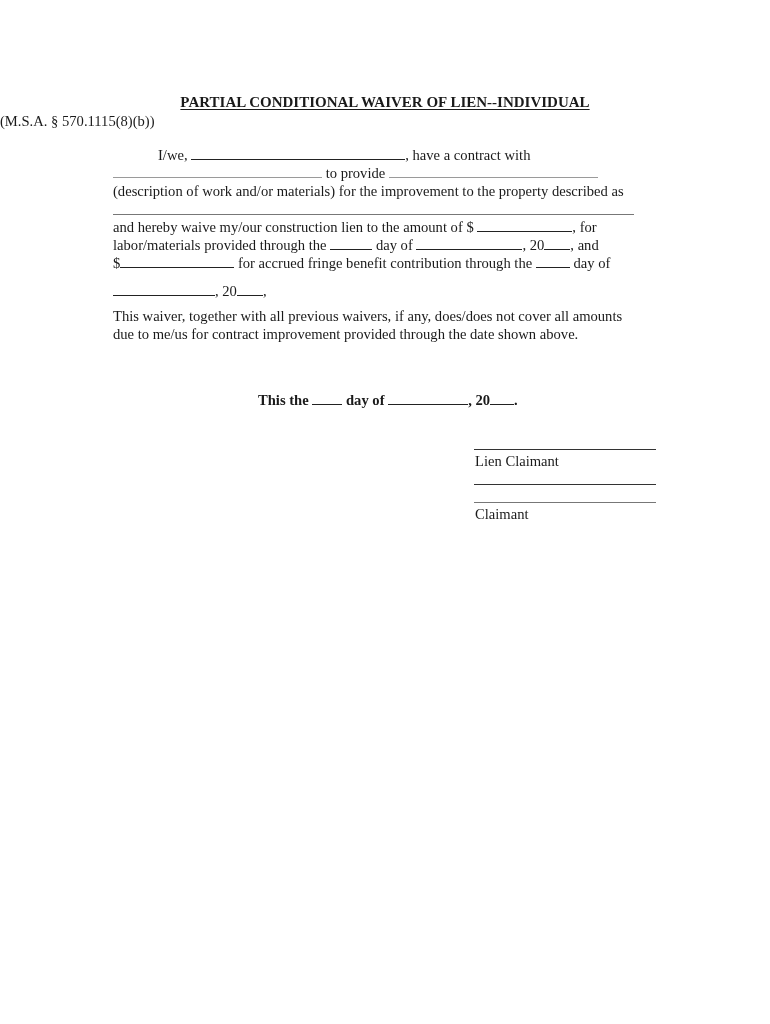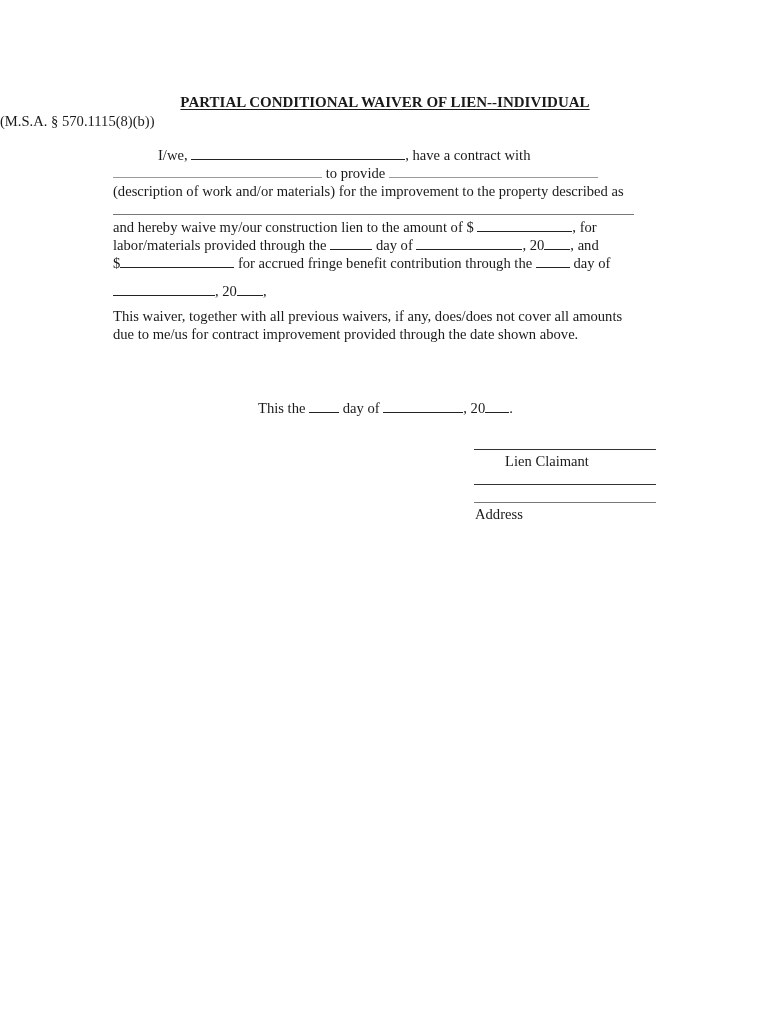--- a/index.html
+++ b/index.html
@@ -50,26 +50,26 @@
     <span class="blank" style="width:34px;"></span>
     <span>day of</span>
   </div>
   <div class="abs" style="left:113px; top:282px;">
     <span class="blank" style="width:102px;"></span><span>, 20</span><span class="blank" style="width:26px;"></span><span>,</span>
   </div>
 
   <div class="abs" style="left:113px; top:307px;">This waiver, together with all previous waivers, if any, does/does not cover all amounts</div>
   <div class="abs" style="left:113px; top:325px;">due to me/us for contract improvement provided through the date shown above.</div>
 
-  <div class="abs" style="left:258px; top:399px;">
+  <div class="abs" style="left:258px; top:391px;font-weight:bold;">
     <span>This the</span>
     <span class="blank" style="width:30px;"></span>
     <span>day of</span>
     <span class="blank" style="width:80px;"></span><span>, 20</span><span class="blank" style="width:24px;"></span><span>.</span>
   </div>
 
   <div class="hline" style="left:474px; top:449px; width:182px;"></div>
-  <div class="abs" style="left:475px; top:452px;margin-left:30px;">Lien Claimant</div>
+  <div class="abs" style="left:475px; top:452px;">Lien Claimant</div>
   <div class="hline" style="left:474px; top:484px; width:182px;"></div>
   <div class="hline grey" style="left:474px; top:502px; width:182px;"></div>
-  <div class="abs" style="left:475px; top:505px;">Address</div>
+  <div class="abs" style="left:475px; top:505px;">Claimant</div>
 
 </div>
 
 </body></html>

